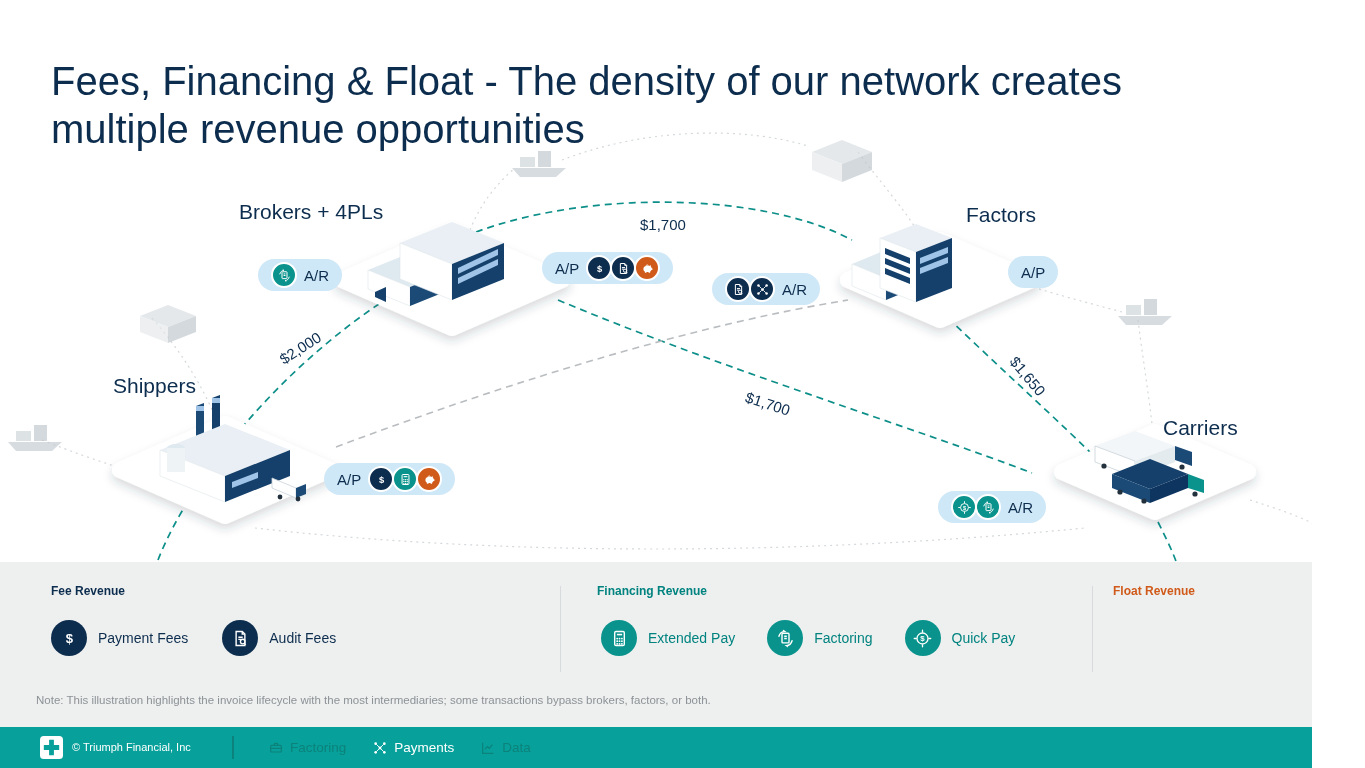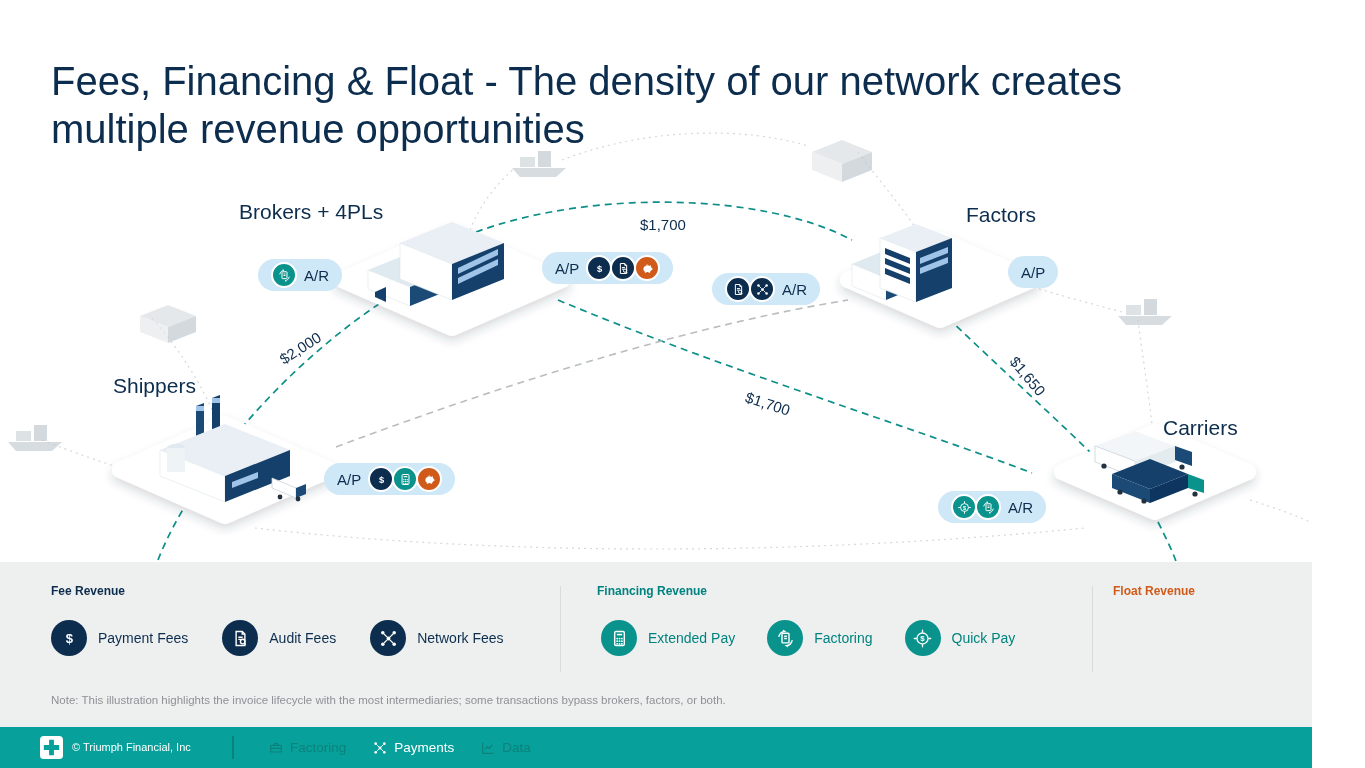--- a/index.html
+++ b/index.html
@@ -26,21 +26,21 @@
   .lt-fin{left:597px;top:22px;color:var(--teal-dark);}
   .lt-float{left:1113px;top:22px;color:var(--orange);}
   .legend-row{position:absolute;top:58px;display:flex;align-items:center;}
   .legend-item{display:flex;align-items:center;gap:11px;font-size:14px;}
   .licon{width:36px;height:36px;}
   .licon svg{width:21px;height:21px;}
   .lr-fee{left:51px;gap:34px;color:var(--navy);}
   .lr-fin{left:601px;gap:32px;color:var(--teal-dark);}
   .lr-float{left:1115px;color:var(--orange);}
   .legend-divider{position:absolute;top:24px;width:1px;height:86px;background:#d8dbdd;}
-  .note{position:absolute;left:51px;top:132px;font-size:11.5px;color:var(--note-gray);}
+  .note{position:absolute;left:36px;top:132px;font-size:11.5px;color:var(--note-gray);}
   .footer{position:absolute;left:0;bottom:0;width:1365px;height:41px;background:var(--footer-bg);color:#fff;}
   .logo{position:absolute;left:40px;top:9px;width:23px;height:23px;}
   .copyright{position:absolute;left:72px;top:14px;font-size:11px;}
   .footer-divider{position:absolute;left:232px;top:9px;width:2px;height:23px;background:#0b837c;}
   .footer-nav{position:absolute;left:268px;top:0;height:41px;display:flex;align-items:center;gap:26px;}
   .nav-item{display:flex;align-items:center;gap:6px;font-size:13.5px;cursor:pointer;}
   .nav-item.muted{color:var(--nav-muted);}
   .nav-item.active{color:#ffffff;}
   .nav-item svg{width:16px;height:16px;}
   .page-num{position:absolute;right:40px;top:14px;font-size:11px;}
@@ -305,33 +305,20 @@
         <span class="circle c-navy licon">
           <svg viewBox="0 0 24 24" fill="none" stroke="#fff" stroke-width="1.6">
               <path d="M7 4h7l3 3v13H7z"></path>
               <path d="M14 4v3h3"></path>
               <path d="M9.5 10.5h5M9.5 13h3"></path>
               <circle cx="14.5" cy="15.5" r="2.6"></circle>
               <path d="M16.3 17.3L18 19"></path>
             </svg>
         </span>
         <span>Audit Fees</span>
-      </div>
-      <div class="legend-item">
-        <span class="circle c-navy licon">
-          <svg viewBox="0 0 24 24" fill="#fff">
-              <circle cx="12" cy="12" r="2.2"></circle>
-              <circle cx="5.5" cy="5.5" r="2"></circle>
-              <circle cx="18.5" cy="5.5" r="2"></circle>
-              <circle cx="5.5" cy="18.5" r="2"></circle>
-              <circle cx="18.5" cy="18.5" r="2"></circle>
-              <path d="M6.8 6.8L10.5 10.5M17.2 6.8L13.5 10.5M6.8 17.2L10.5 13.5M17.2 17.2L13.5 13.5" stroke="#fff" stroke-width="1.4"></path>
-            </svg>
-        </span>
-        <span>Network Fees</span>
       </div>
     </div>
 
     <div class="legend-divider" style="left:560px;"></div>
 
     <div class="legend-title lt-fin">Financing Revenue</div>
     <div class="legend-row lr-fin">
       <div class="legend-item">
         <span class="circle c-teal licon">
           <svg viewBox="0 0 24 24" fill="none" stroke="#fff" stroke-width="1.6">

